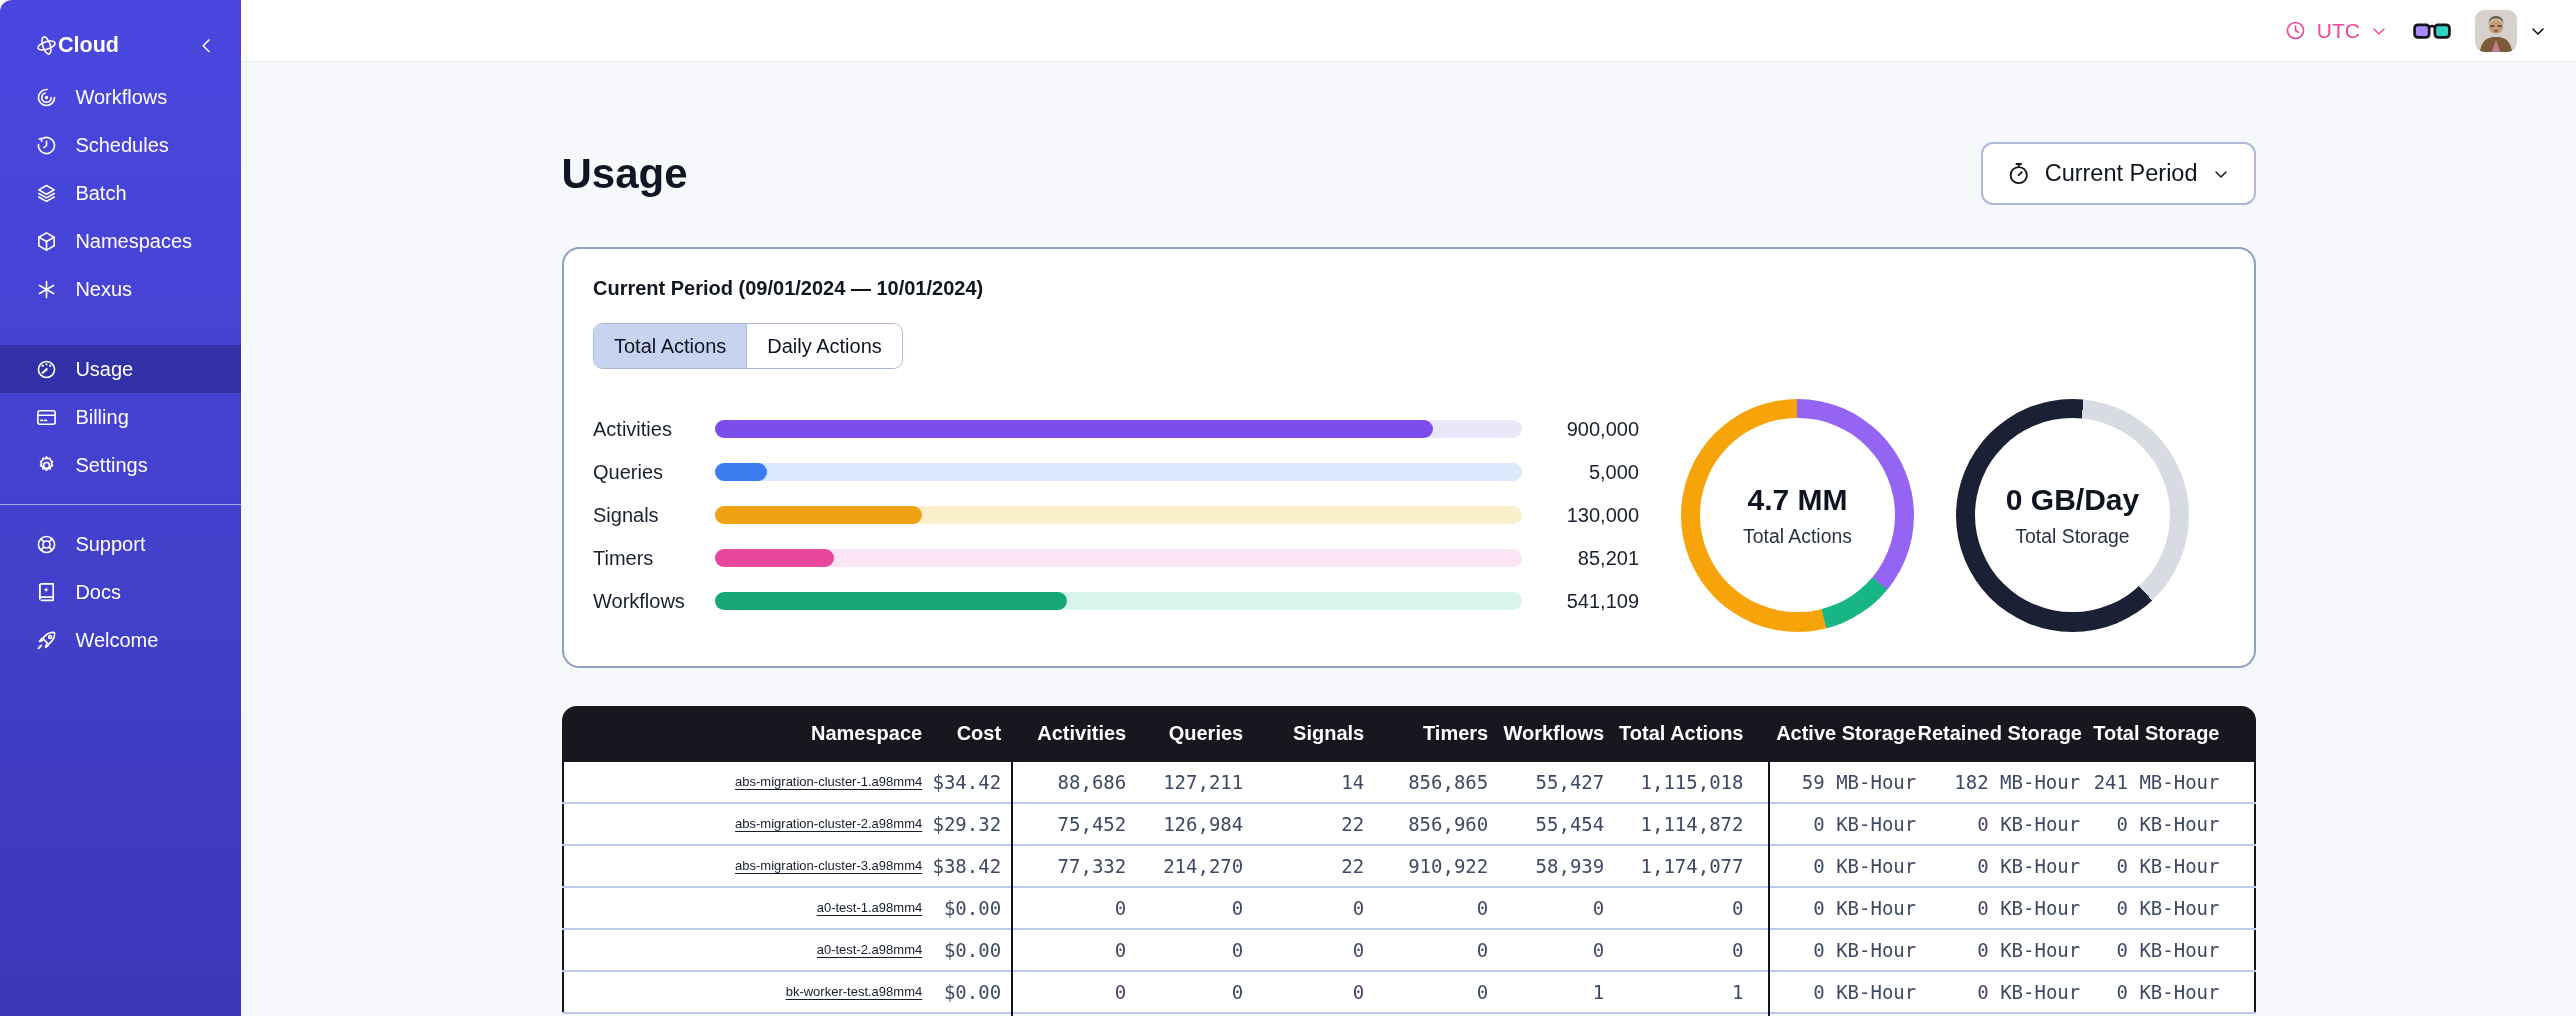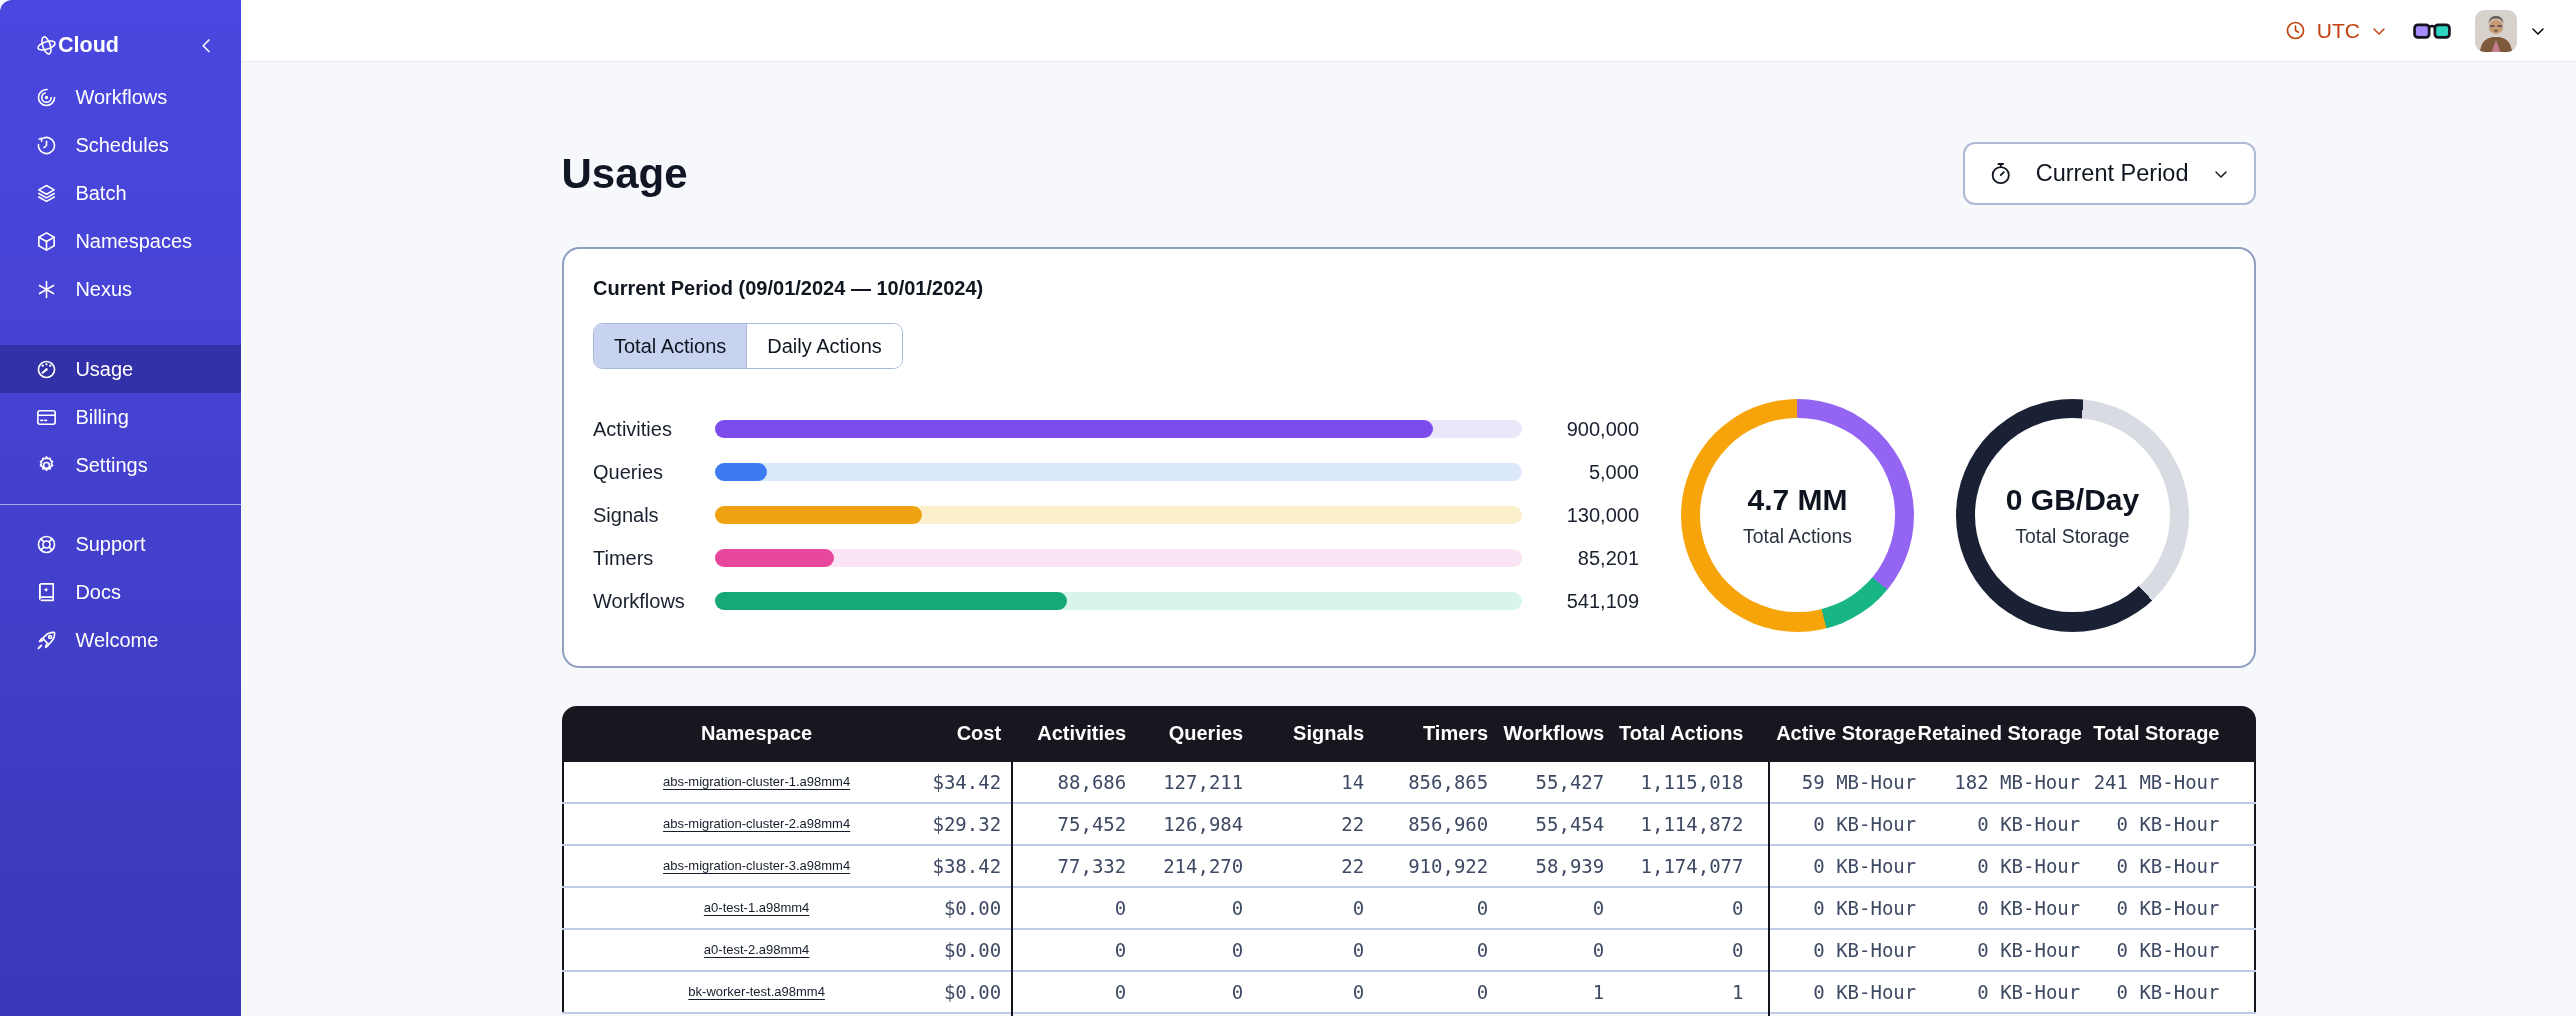--- a/index.html
+++ b/index.html
@@ -18,30 +18,30 @@
     padding:0 35px; font-size:20px; cursor:pointer; white-space:nowrap; }
   .nav-item.active { background:rgba(10,10,70,0.30); }
   .nav-gap { height:32px; }
   .nav-divider { height:1.3px; background:rgba(255,255,255,0.55); margin:14.8px 0; }
   .icon svg { display:block; }
 
   
   .right { flex:1; display:flex; flex-direction:column; min-width:0; }
   .topbar { flex:0 0 62px; background:#fff; border-bottom:1.3px solid #E4E9F1;
     display:flex; align-items:center; justify-content:flex-end; gap:24px; padding-right:28px; }
-  .tz { display:flex; align-items:center; gap:9.4px; font-size:21px; color:#c2410c; cursor:pointer; }
+  .tz { display:flex; align-items:center; gap:9.4px; font-size:21px; color:#ec4899; cursor:pointer; }
   .avatar-wrap { display:flex; align-items:center; gap:10.7px; cursor:pointer; }
   .avatar { width:42px; height:42px; border-radius:9.4px; overflow:hidden; }
 
   .main { flex:1; overflow:hidden; }
   .content { width:1694px; margin:0 auto; }
 
   .title-row { display:flex; align-items:center; justify-content:space-between; margin-top:80px; }
   h1 { font-size:42px; font-weight:600; color:#101623; }
-  .period-btn { display:flex; align-items:center; gap:22px; height:63px; padding:0 23px;
+  .period-btn { display:flex; align-items:center; gap:13px; height:63px; padding:0 23px;
     background:#fff; border:2px solid #AEB9D6; border-radius:12px; font-size:23.5px;
     color:#10161F; cursor:pointer; font-family:inherit; }
 
   
   .card { margin-top:42px; background:#fff; border:2px solid #8FA0C2;
     border-radius:17.4px; padding:28px 29.5px 34px; }
   .card-title { font-size:20px; font-weight:600; color:#10161F; }
   .tabs { display:inline-flex; margin-top:23px; border:1.3px solid #A9B8DC;
     border-radius:9.4px; overflow:hidden; background:#fff; }
   .tab { font-size:20px; padding:10.7px 20px; color:#0F1520; background:#fff;
@@ -65,21 +65,21 @@
   .donut-label { font-size:19.4px; color:#2A3242; }
 
   
   .table { margin-top:38px; position:relative; }
   .thead, .trow { display:grid;
     grid-template-columns:362px 89px 115px 117px 121px 124px 116px 166px 146px 164px 176px;
     align-items:center; }
   .thead { background:#17171F; color:#fff; height:56px; border-radius:14.8px 14.8px 0 0;
     font-size:20px; font-weight:600; }
   .cell { text-align:right; white-space:nowrap; padding-right:1.3px; }
-  .cell:nth-child(1){ text-align:center; padding-left:29.5px; }
+  .cell:nth-child(1){ text-align:right; padding-left:29.5px; }
   .cell:nth-child(2){ padding-right:11.4px; }
   .cell:nth-child(8){ padding-right:28px; }
   .cell:nth-child(11){ padding-right:38px; }
   .tbody { background:#fff;
     box-shadow:inset 2px 0 0 #14141C, inset -2px 0 0 #14141C; }
   .trow { height:42px; border-bottom:2px solid #BECBE6;
     font-family:"DejaVu Sans Mono","Liberation Mono",monospace; font-size:19px; color:#3E4A63; }
   .trow .cell:nth-child(1){ font-family:"Liberation Sans","DejaVu Sans",sans-serif; font-size:13px; }
   .trow a { color:#161D2B; text-decoration:underline; text-underline-offset:3.4px; }
   .vline { position:absolute; top:56px; height:266px; width:2.7px; background:#14141C; z-index:2; }

